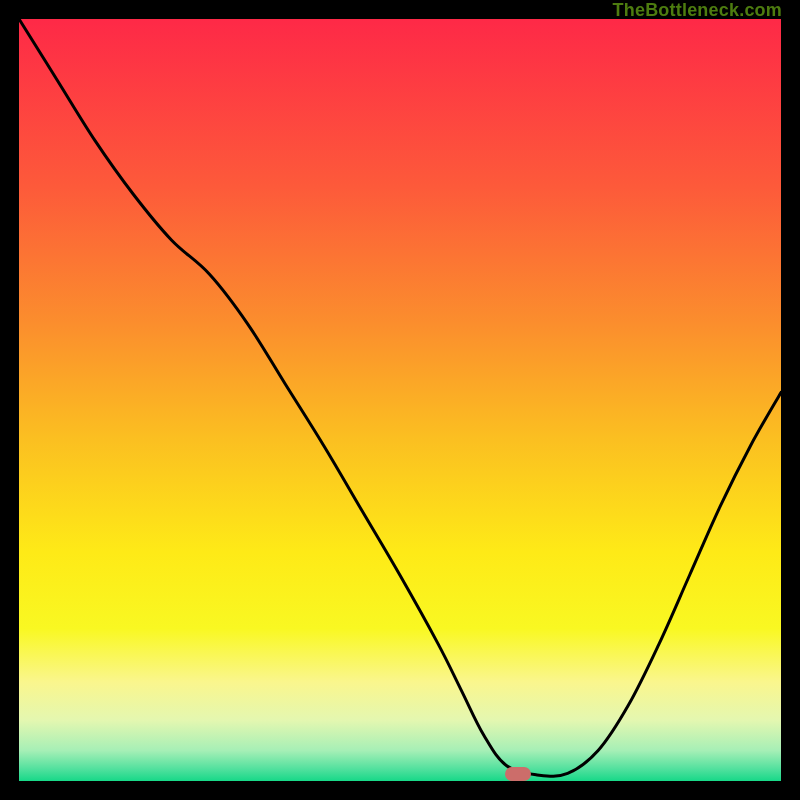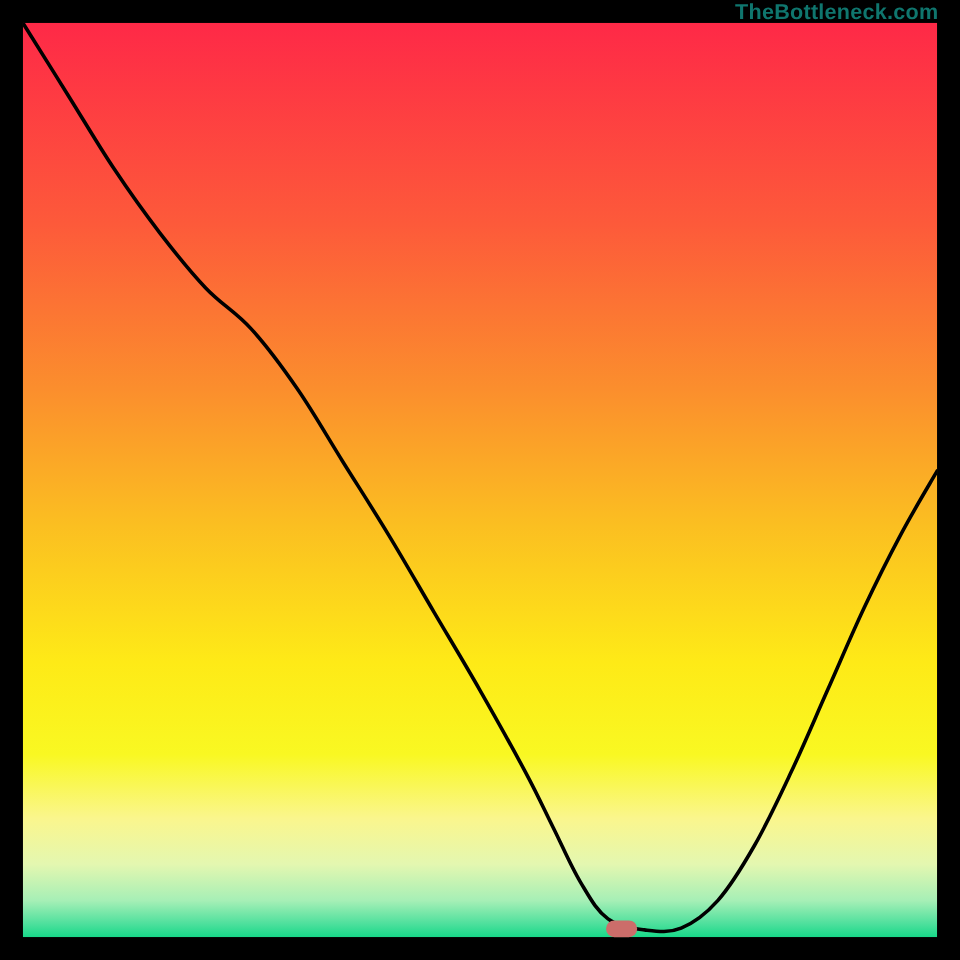--- a/index.html
+++ b/index.html
@@ -39,21 +39,21 @@
     background: #cc6d6a;
     transform: translate(-50%, -50%);
   }
   .watermark {
     position: absolute;
     top: 0px;
     right: 18px;
     font-family: Arial, Helvetica, sans-serif;
     font-size: 18px;
     font-weight: 600;
-    color: #0f766e;
+    color: #4d7c0f;
     letter-spacing: 0.2px;
   }
 </style>
 </head>
 <body>
 
 <div class="stage">
 
   <div class="plot-frame">
 

